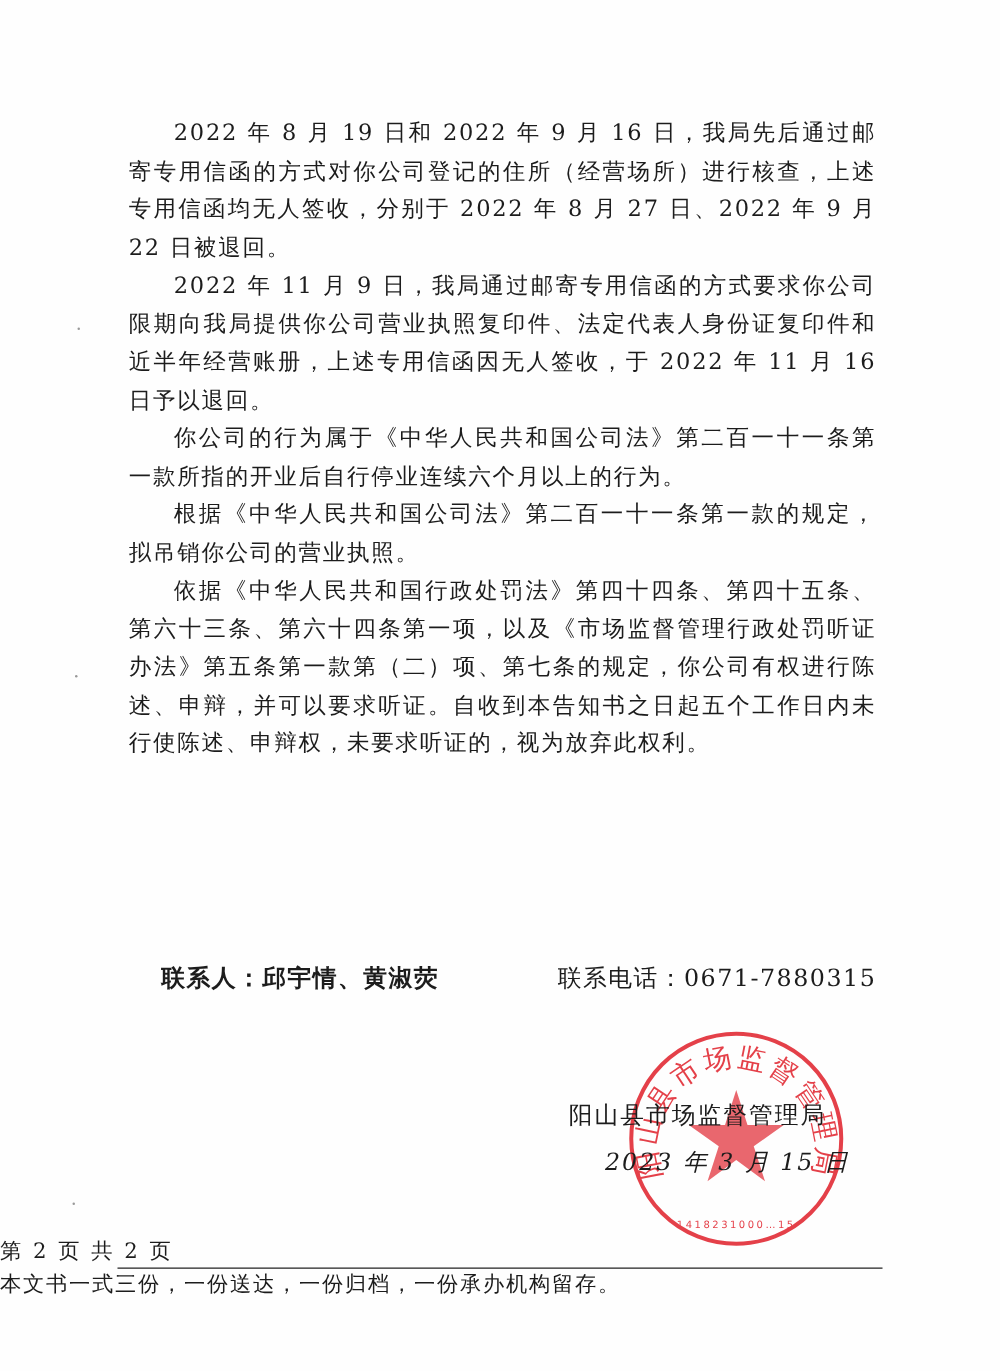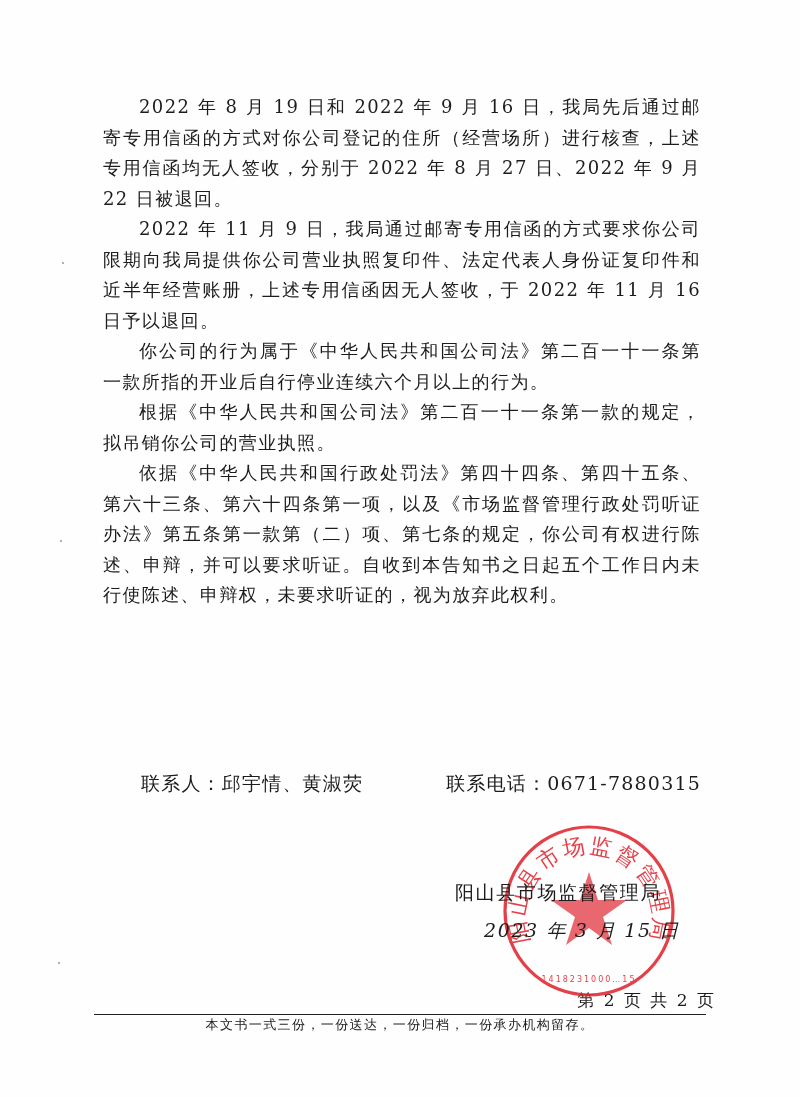--- a/index.html
+++ b/index.html
@@ -39,22 +39,23 @@
     position: absolute;
     left: 103px;
     top: 768px;
     width: 598px;
     font-size: 19px;
     line-height: 30px;
     letter-spacing: 1.2px;
   }
   .contact-left {
     position: absolute;
-    left: 38px;
+    left: 26px;
     top: 0;
+    font-weight: bold;
   }
   .contact-right {
     position: absolute;
     right: 0;
     top: 0;
   }
   .signature {
     position: absolute;
     left: 455px;
     top: 873px;
@@ -74,39 +75,38 @@
     width: 178px;
     height: 178px;
     z-index: 1;
     opacity: 0.85;
   }
   .page-number {
     position: absolute;
     left: 0;
     width: 716px;
     top: 989px;
-    text-align: right;
+    text-align: left;
     font-size: 17px;
     letter-spacing: 2px;
   }
   .footer-rule {
     position: absolute;
     left: 94px;
     top: 1014px;
     width: 612px;
     height: 0;
     border-top: 1.5px solid #222;
   }
   .footer-note {
     position: absolute;
     left: 0;
     width: 800px;
     top: 1016px;
-    text-align: center;
-    font-size: 13px;
+    font-size: 17px;
     letter-spacing: 1.4px;
   }
   .speck {
     position: absolute;
     width: 2px; height: 2px;
     background: #999;
     border-radius: 50%;
   }
 </style>
 </head>

